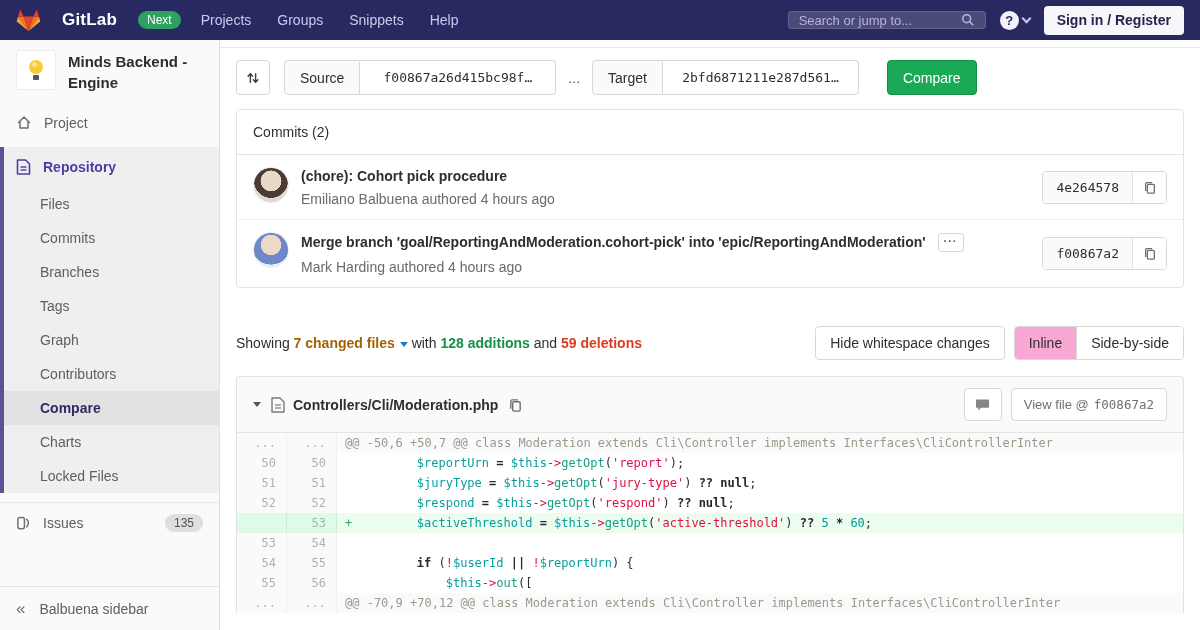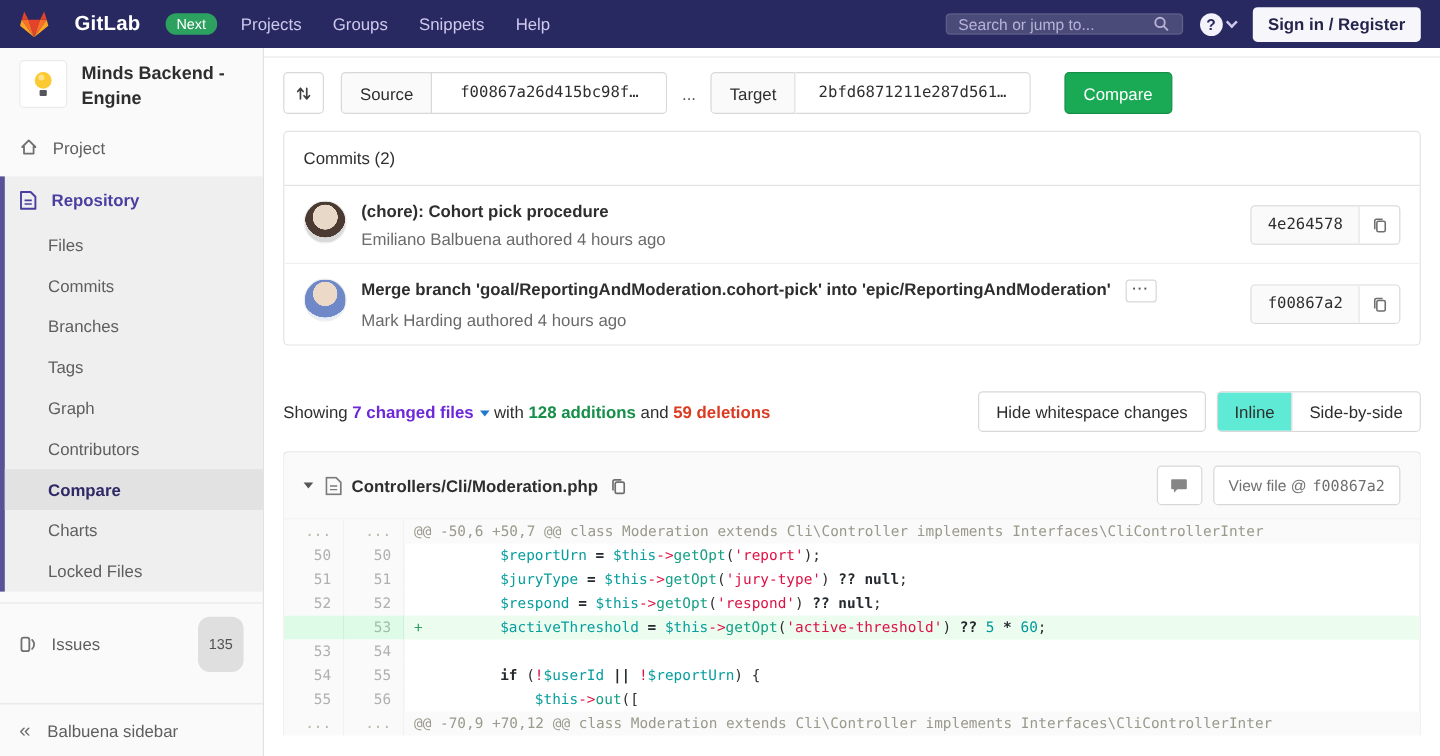--- a/index.html
+++ b/index.html
@@ -41,21 +41,21 @@
   .side-item { display: flex; align-items: center; gap: 12px; padding: 10px 16px; color: #5e5e5e; cursor: pointer; }
   .side-item svg { flex: none; }
   .repo-section { background: #efefef; border-left: 4px solid #5a5296; margin-top: 6px; }
   .repo-head { display: flex; align-items: center; gap: 12px; padding: 12px 16px 12px 12px;
     color: #4a3fa0; font-weight: 700; cursor: pointer; }
   .side-subitem { padding: 9px 16px 9px 36px; color: #5e5e5e; cursor: pointer; }
   .side-subitem.active { background: #e2e2e2; color: #2f2a66; font-weight: 700; }
   .issues-row { display: flex; align-items: center; gap: 12px; padding: 11px 16px; margin-top: 9px;
     border-top: 1px solid #e8e8e8; color: #5e5e5e; cursor: pointer; }
   .count-badge { margin-left: auto; background: #dfdfdf; color: #525252; font-size: 12px;
-    padding: 16px 9px; border-radius: 10px; }
+    padding: 2px 9px; border-radius: 10px; }
   .side-spacer { flex: 1; }
   .collapse-row { border-top: 1px solid #e5e5e5; display: flex; align-items: center; gap: 14px;
     padding: 13px 16px; color: #5e5e5e; cursor: pointer; }
   .dbl-chev { font-size: 17px; color: #707070; line-height: 1; }
 
   
   .main { margin-left: 220px; }
   .breadcrumb { height: 48px; border-bottom: 1px solid #e8e8e8; display: flex; align-items: center;
     padding: 0 16px; gap: 8px; font-size: 13px; color: #6e6e6e; }
   .crumb { display: flex; align-items: center; gap: 6px; cursor: pointer; }
@@ -97,31 +97,31 @@
   .commit-meta { color: #6a6a6a; margin-top: 7px; }
   .sha-group { display: flex; border: 1px solid #d8d8d8; border-radius: 4px; overflow: hidden;
     height: 33px; align-self: center; flex: none; }
   .sha-label { padding: 0 13px; display: flex; align-items: center; font-family: "DejaVu Sans Mono", monospace;
     font-size: 13px; color: #2e2e2e; background: #fafafa; }
   .copy-seg { width: 34px; display: flex; align-items: center; justify-content: center; background: #fff;
     border-left: 1px solid #e3e3e3; cursor: pointer; }
 
   
   .summary-row { margin-top: 38px; display: flex; align-items: center; }
-  .sum-files { color: #6d28d9; font-weight: 700; cursor: pointer; }
+  .sum-files { color: #a16207; font-weight: 700; cursor: pointer; }
   .caret-blue { display: inline-block; width: 0; height: 0; border-left: 4px solid transparent;
     border-right: 4px solid transparent; border-top: 5px solid #1f78cb; margin-left: 5px; vertical-align: 1px; }
   .sum-add { color: #168f48; font-weight: 700; }
   .sum-del { color: #db3b21; font-weight: 700; }
   .summary-right { margin-left: auto; display: flex; align-items: center; }
   .ws-btn { height: 34px; padding: 0 14px; background: #fff; border: 1px solid #d8d8d8; border-radius: 4px;
     color: #2e2e2e; font-size: 14px; cursor: pointer; margin-right: 9px; }
   .toggle-group { display: flex; border: 1px solid #d8d8d8; border-radius: 4px; overflow: hidden; height: 34px; }
   .seg { padding: 0 14px; display: flex; align-items: center; background: #fff; color: #2e2e2e; cursor: pointer; }
-  .seg.active { background: #5eead4; }
+  .seg.active { background: #f9a8d4; }
   .seg + .seg { border-left: 1px solid #d8d8d8; }
 
   
   .diff-panel { margin-top: 16px; border: 1px solid #e3e3e3; border-bottom: none; border-radius: 4px 4px 0 0; }
   .diff-header { display: flex; align-items: center; padding: 11px 16px; background: #fafafa;
     border-bottom: 1px solid #e3e3e3; border-radius: 4px 4px 0 0; }
   .caret-dark { width: 0; height: 0; border-left: 4px solid transparent; border-right: 4px solid transparent;
     border-top: 5px solid #555; margin-right: 10px; cursor: pointer; }
   .file-name { font-weight: 700; color: #2e2e2e; margin: 0 10px 0 8px; }
   .icon-btn { background: none; border: none; cursor: pointer; display: flex; align-items: center; padding: 0; }

